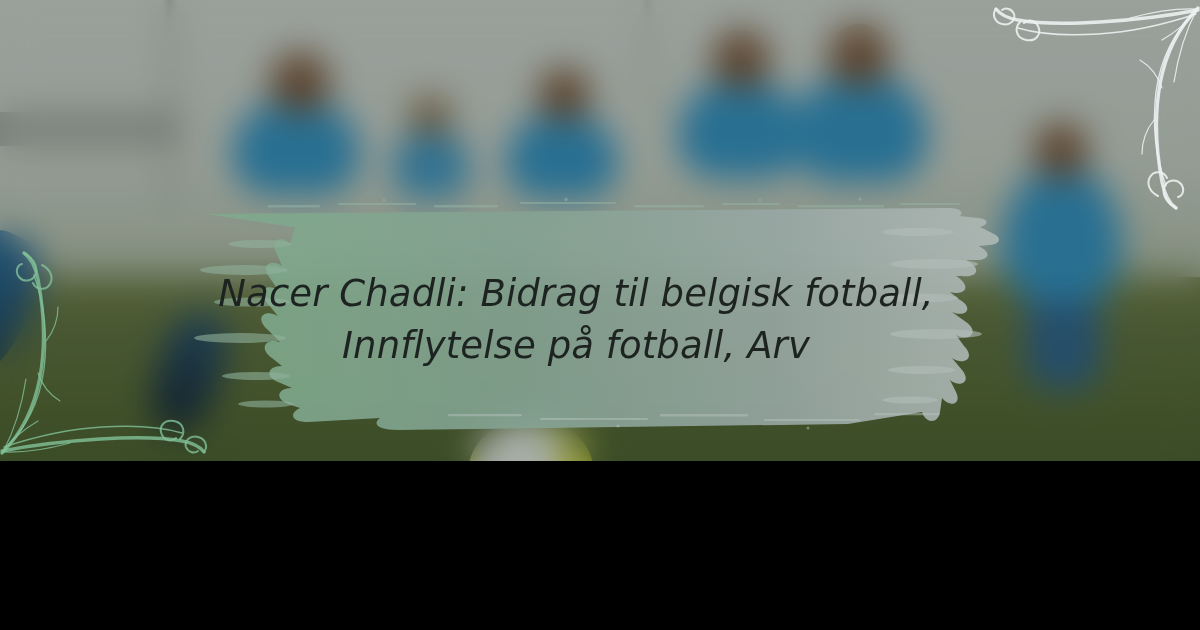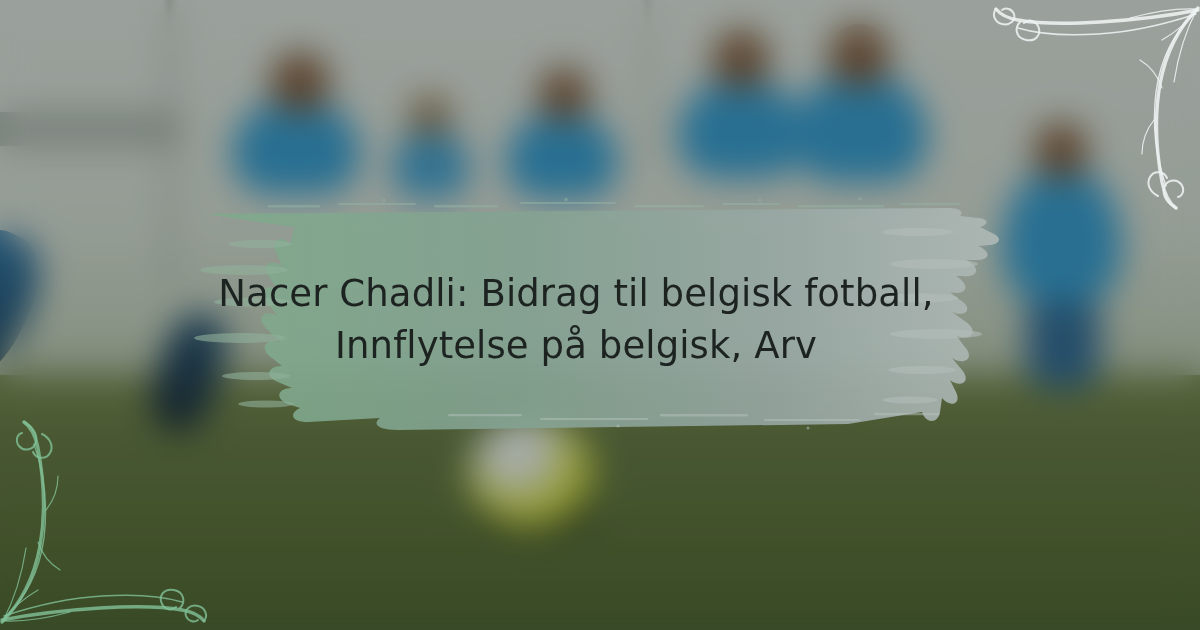--- a/index.html
+++ b/index.html
@@ -3,23 +3,24 @@
 <meta charset="utf-8">
 <style>
   html, body {
     margin: 0;
     padding: 0;
     background: #000;
   }
   .canvas {
     position: relative;
     width: 1200px;
-    height: 630px;
+    height: 461px;
     overflow: hidden;
     font-family: "DejaVu Sans", "Liberation Sans", sans-serif;
+    font-style: italic;
   }
 
   
   .bg {
     position: absolute;
     inset: 0;
     overflow: hidden;
   }
   .bg-layer {
     position: absolute;
@@ -339,17 +340,17 @@
         <ellipse cx="786" cy="66" rx="44" ry="5"></ellipse>
         <ellipse cx="772" cy="100" rx="38" ry="4.5"></ellipse>
         <ellipse cx="788" cy="136" rx="46" ry="5"></ellipse>
         <ellipse cx="774" cy="172" rx="34" ry="4"></ellipse>
         <ellipse cx="762" cy="202" rx="28" ry="3.5"></ellipse>
       </g>
     </svg>
 
     <div class="banner-text">
       <span class="line">Nacer Chadli: Bidrag til belgisk fotball,</span>
-      <span class="line">Innflytelse på belgisk, Arv</span>
+      <span class="line">Innflytelse på fotball, Arv</span>
     </div>
   </div>
 
 </div>
 
 </body></html>

